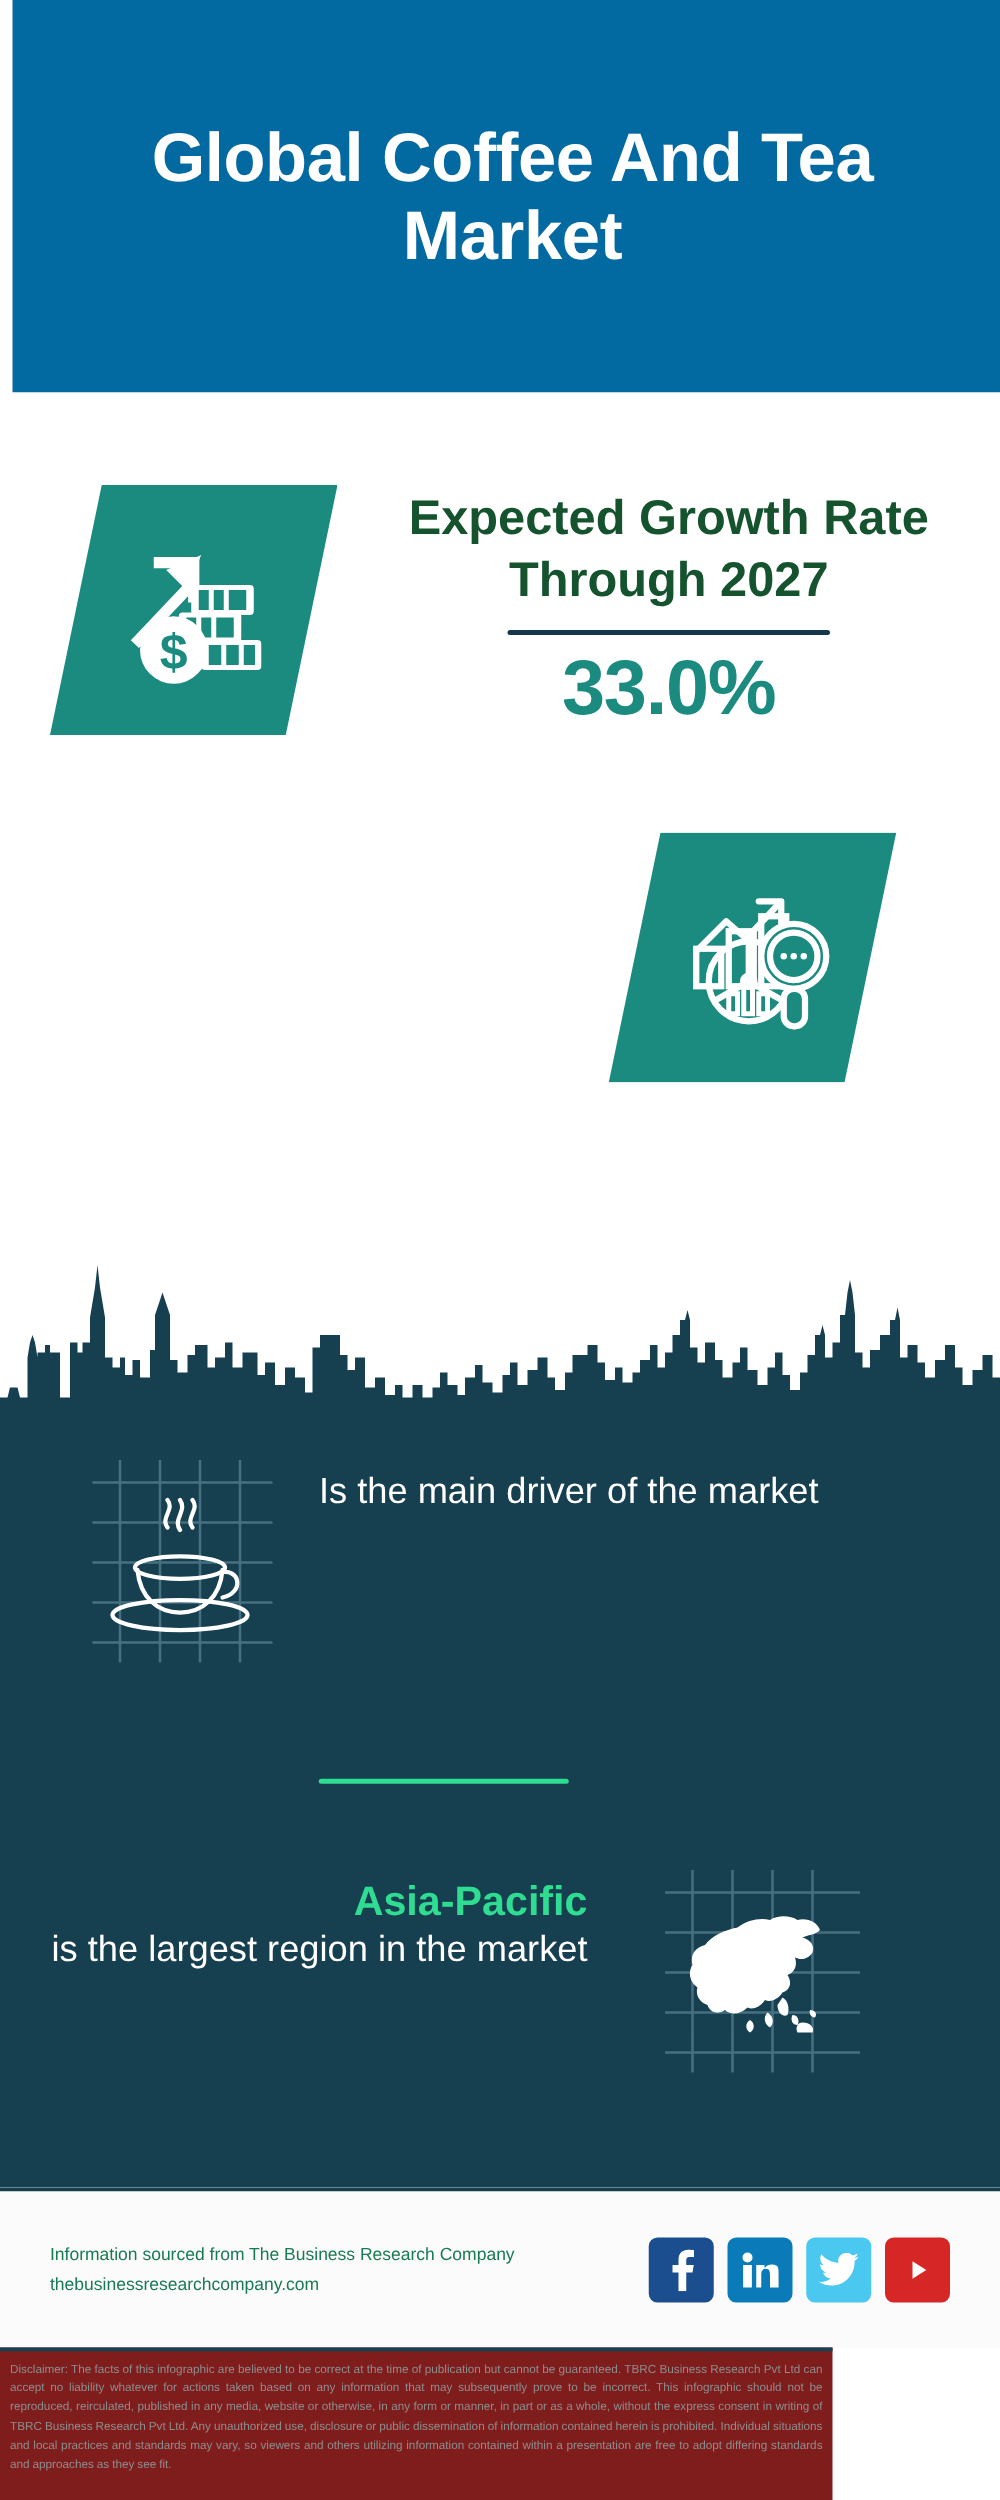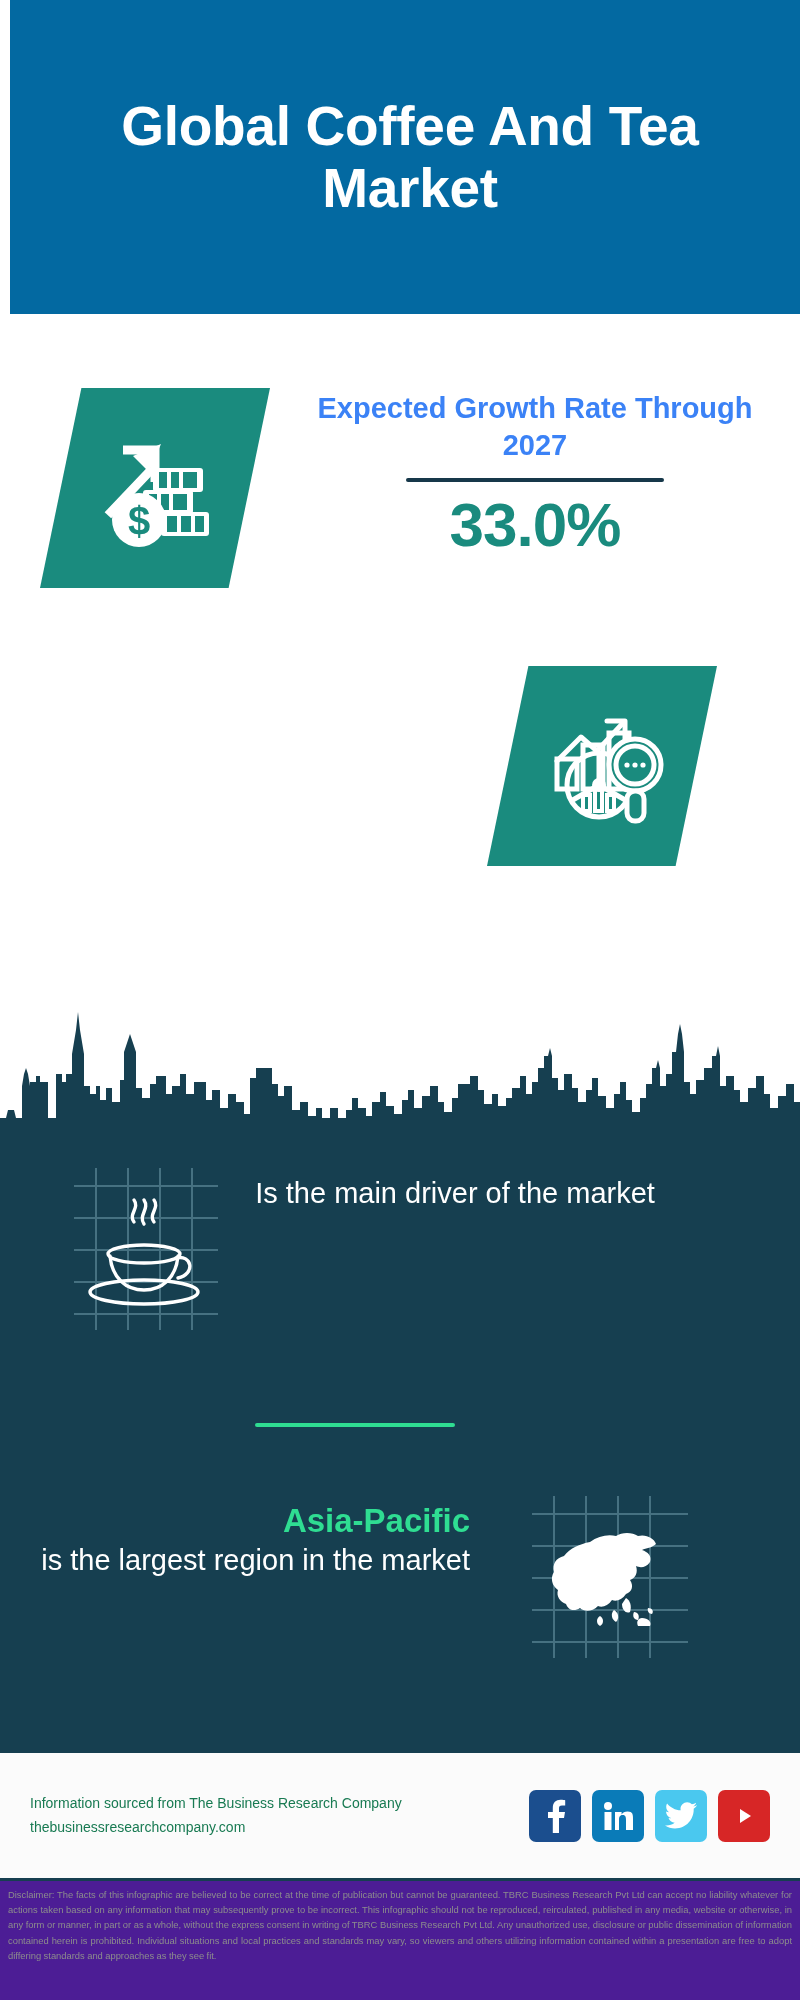--- a/index.html
+++ b/index.html
@@ -65,22 +65,22 @@
     clip-path:polygon(18% 0%, 100% 0%, 82% 100%, 0% 100%);
   }
   .para svg { display:block; }
 
   
   .stat-block { position:absolute; }
   .stat-growth { left:310px; top:76px; width:450px; text-align:center; }
   .stat-size   { left:42px;  top:356px; width:445px; text-align:center; }
 
   .stat-label {
-    color:#3b82f6;
-    font-size:29px;
+    color:#14532d;
+    font-size:39px;
     font-weight:bold;
     line-height:1.28;
   }
   .stat-rule {
     height:4px;
     background:#16384a;
     margin:14px auto 10px;
     border-radius:2px;
   }
   .stat-rule.r1 { width:258px; }
@@ -139,21 +139,21 @@
 
   
   .footer {
     position:absolute;
     left:0; top:1750px;
     width:800px; height:128px;
     background:#fbfbfb;
     border-top:3px solid #163f50;
     display:flex;
     align-items:center;
-    padding:0 30px;
+    padding:0 40px;
   }
   .footer-text { flex:1; }
   .footer-line {
     color:#187a52;
     font-size:14px;
     line-height:1.65;
   }
   .socials { display:flex; gap:11px; align-items:center; }
   .social {
     width:52px; height:52px;
@@ -165,22 +165,22 @@
   .social svg { display:block; }
   .s-fb { background:#1b4e8e; }
   .s-li { background:#0a7bb8; }
   .s-tw { background:#4ac8ef; }
   .s-yt { background:#d72626; }
 
   
   .disclaimer {
     position:absolute;
     left:0; top:1878px;
-    width:800px; height:122px;
-    background:#4c1d95;
+    width:666px; height:122px;
+    background:#7f1d1d;
     border-top:3px solid #163f50;
     padding:6px 8px 0 8px;
   }
   .disclaimer p {
     color:#8d8d8d;
     font-size:9.4px;
     line-height:1.62;
     text-align:justify;
     word-spacing:-0.2px;
   }

